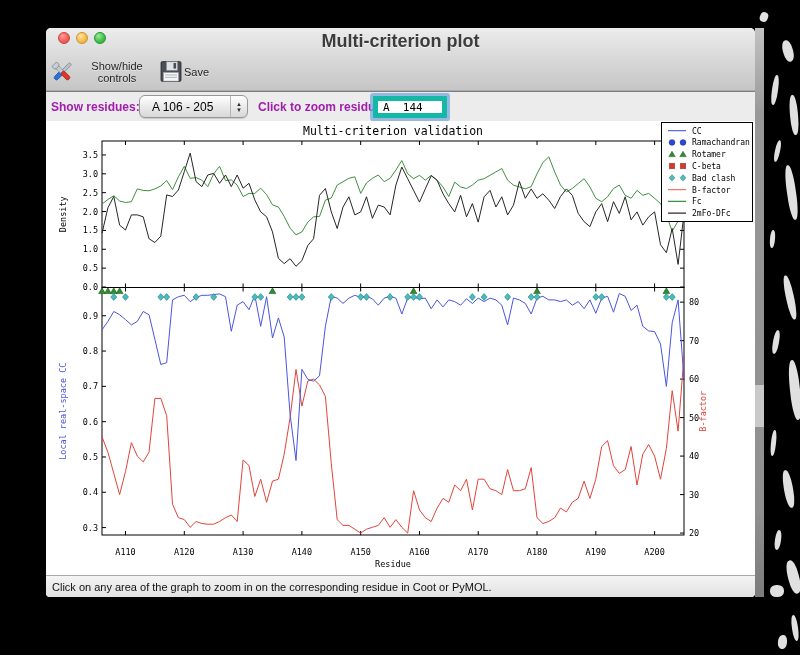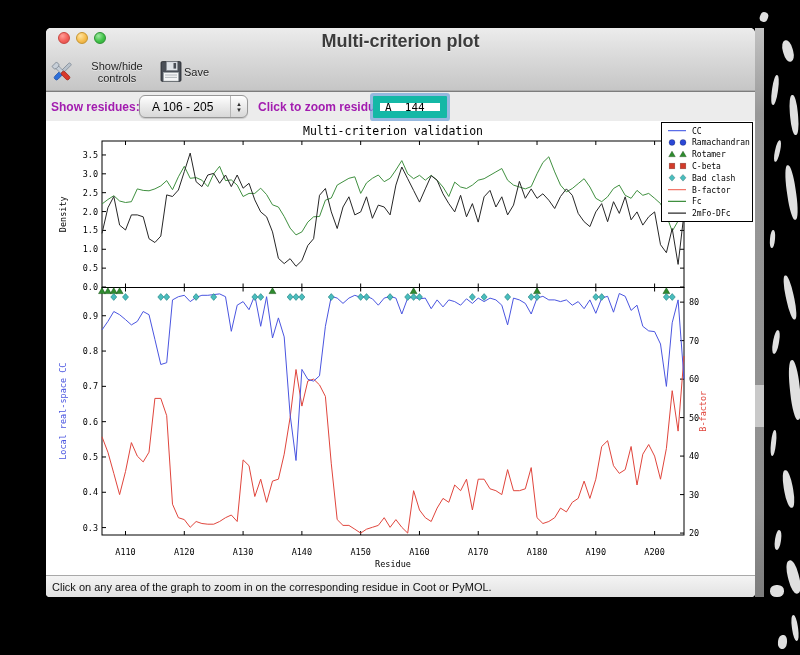--- a/index.html
+++ b/index.html
@@ -39,21 +39,21 @@
       border:1px solid #979797; border-radius:6px;
       background:linear-gradient(#ffffff, #ececec 45%, #d8d8d8);
       box-shadow:0 1px 1px rgba(0,0,0,.15); font-size:12px; color:#000;
       display:flex; align-items:center; }
   #dropdown .val { flex:1; padding-left:12px; }
   #dropdown .stepper { width:17px; height:100%; border-left:1px solid #b5b5b5;
       display:flex; flex-direction:column; align-items:center; justify-content:center;
       font-size:6px; line-height:6px; color:#2e2e2e; }
   #lbl-zoomres { position:absolute; left:212px; top:8px; }
   #res-input { position:absolute; left:327px; top:4px; width:74px; height:22px;
-      border:7px solid #14b8a6; background:#fff; font-family:"DejaVu Sans Mono", monospace;
+      border:5px solid #14b8a6; background:#fff; font-family:"DejaVu Sans Mono", monospace;
       font-size:11px; padding-left:5px; outline:none;
       box-shadow:0 0 0 3px rgba(106,158,217,.65); border-radius:1px; }
 
   
   .figure { position:absolute; left:0; top:93px; width:634px; height:454px; background:#fff; }
   .figure svg { display:block; }
 
   
   .statusbar { position:absolute; left:0; top:547px; width:100%; height:22px;
       background:linear-gradient(#f4f4f4, #e2e2e2); border-top:1px solid #a9a9a9;

